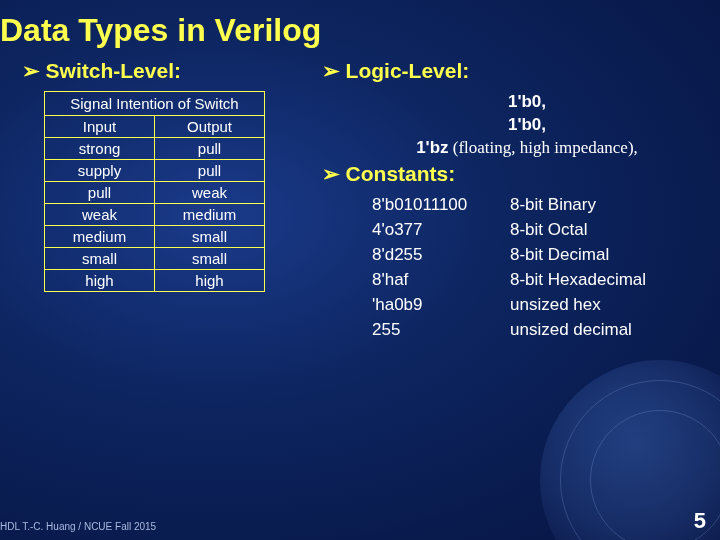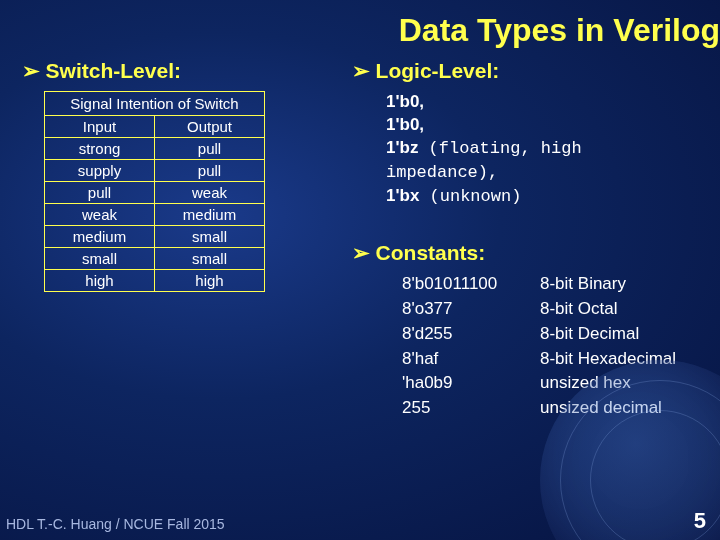--- a/index.html
+++ b/index.html
@@ -25,32 +25,31 @@
   .globe::before, .globe::after {
     content: "";
     position: absolute;
     border: 1px solid rgba(140,170,230,0.25);
     border-radius: 50%;
   }
   .globe::before { top:20px; left:20px; right:20px; bottom:20px; }
   .globe::after  { top:50px; left:50px; right:50px; bottom:50px; }
 
   h1 {
-    text-align: right;
+    text-align: left;
     color: #ffff4d;
     font-weight: bold;
     font-size: 32px;
     padding-top: 12px;
     padding-bottom: 10px;
   }
 
   .content {
     display: flex;
     padding: 0 22px;
-    gap: 30px;
   }
   .col-left { width: 300px; }
   .col-right { flex: 1; }
 
   .section-head {
     color: #ffff4d;
     font-weight: bold;
     font-size: 21px;
     margin-bottom: 8px;
   }
@@ -76,49 +75,50 @@
     font-size: 15px;
     font-weight: normal;
     text-align: center;
     padding: 2px 0;
     width: 110px;
   }
 
   .logic-list {
     margin-left: 34px;
     margin-top: 2px;
-    margin-bottom: 32px;
+    margin-bottom: 2px;
+    text-align: center;
   }
   .logic-list div {
     color: #fff;
     font-size: 17px;
     font-weight: bold;
     line-height: 1.35;
   }
-  .logic-list .paren { font-weight: normal; font-family: Liberation Mono, monospace; font-size: 17px; }
+  .logic-list .paren { font-weight: normal; font-family: Liberation Serif, serif; font-size: 17px; }
 
   .const-grid {
     margin-left: 50px;
     margin-top: 4px;
     display: grid;
     grid-template-columns: 130px auto;
     row-gap: 2px;
     column-gap: 8px;
   }
   .const-grid div {
     color: #fff;
     font-size: 17px;
     line-height: 1.35;
   }
 
   .footer {
     position: absolute;
-    left: 6px;
+    left: 0;
     bottom: 8px;
-    font-size: 14px;
+    font-size: 10px;
     color: #a8b8e0;
   }
   .pagenum {
     position: absolute;
     right: 14px;
     bottom: 6px;
     font-size: 22px;
     font-weight: bold;
     color: #fff;
   }
@@ -178,30 +178,29 @@
   </div>
 
   <div class="col-right">
     <div class="section-head">
       <span class="arrow">➢</span><span>Logic-Level:</span>
     </div>
     <div class="logic-list" id="logic-list">
         <div><span>1'b0,</span></div>
         <div><span>1'b0,</span></div>
         <div><span>1'bz</span><span class="paren"> (floating, high impedance),</span></div>
-        <div><span>1'bx</span><span class="paren"> (unknown)</span></div>
       </div>
 
     <div class="section-head">
       <span class="arrow">➢</span><span>Constants:</span>
     </div>
     <div class="const-grid" id="const-grid">
         <div>8'b01011100</div>
         <div>8-bit Binary</div>
-        <div>8'o377</div>
+        <div>4'o377</div>
         <div>8-bit Octal</div>
         <div>8'd255</div>
         <div>8-bit Decimal</div>
         <div>8'haf</div>
         <div>8-bit Hexadecimal</div>
         <div>'ha0b9</div>
         <div>unsized hex</div>
         <div>255</div>
         <div>unsized decimal</div>
       </div>

